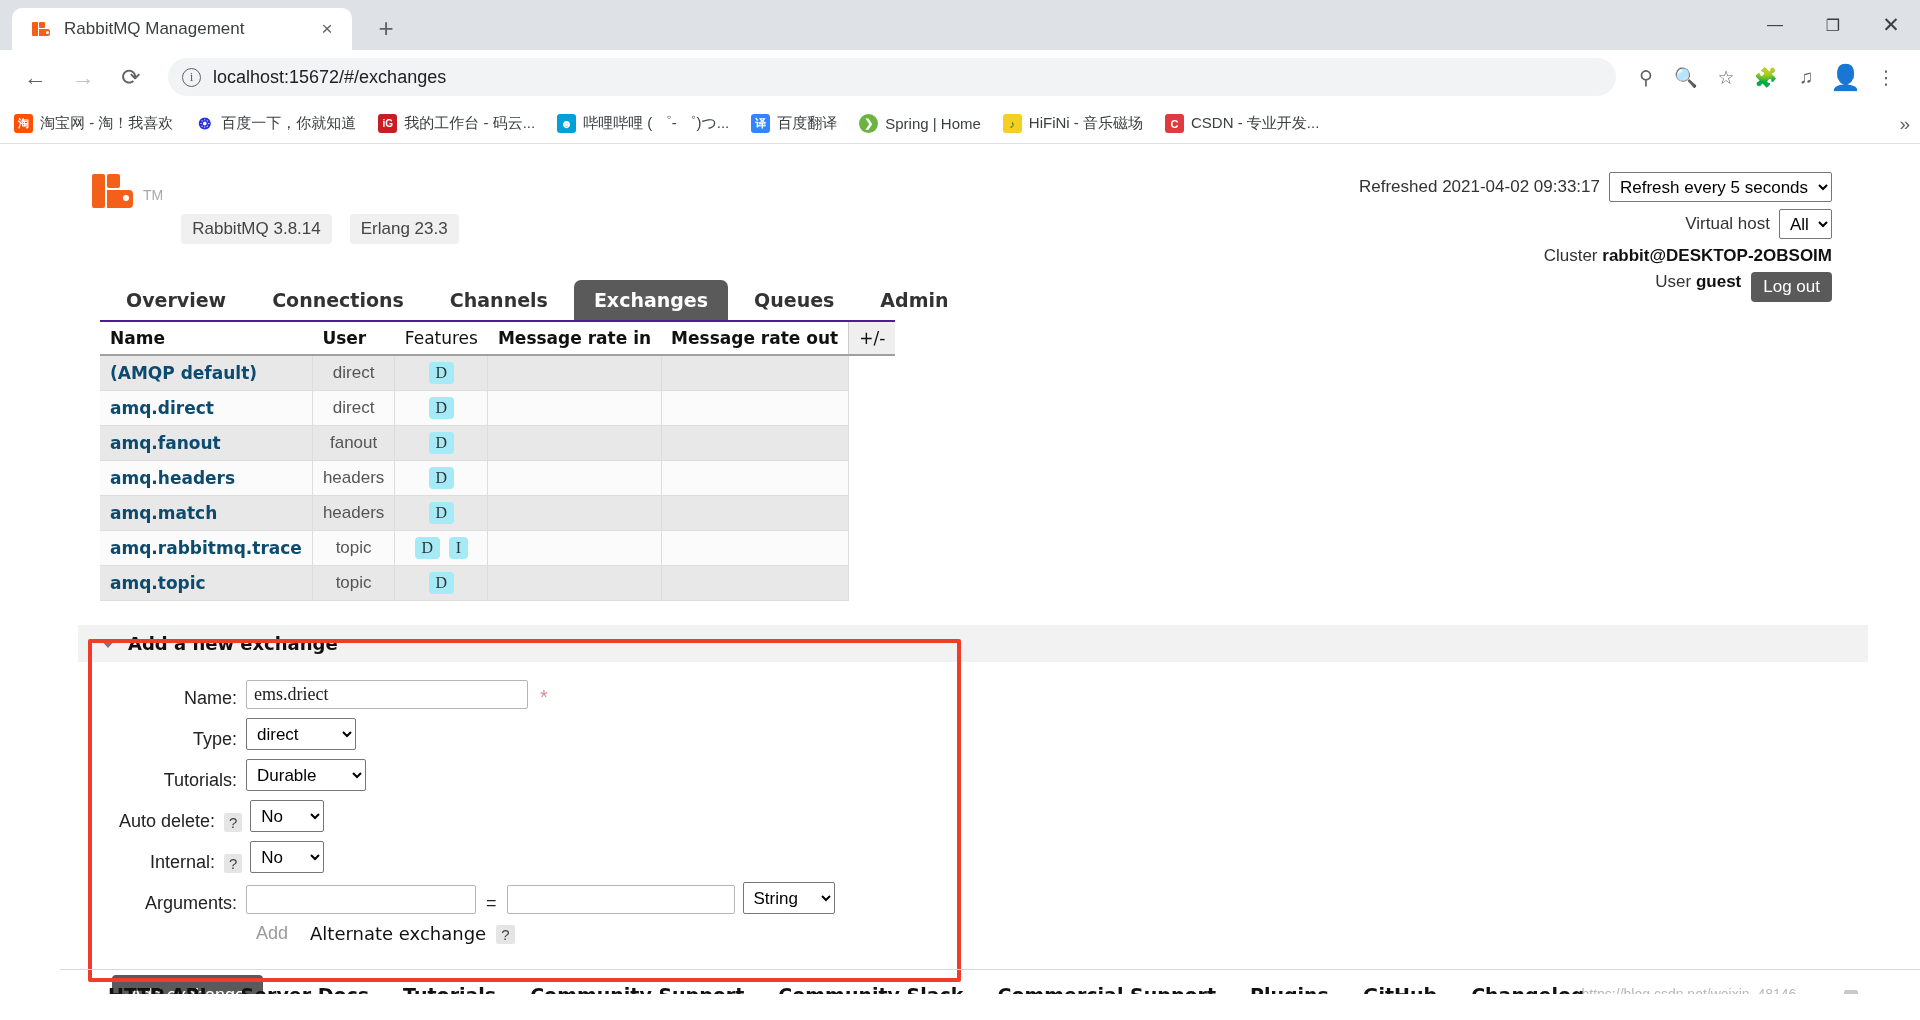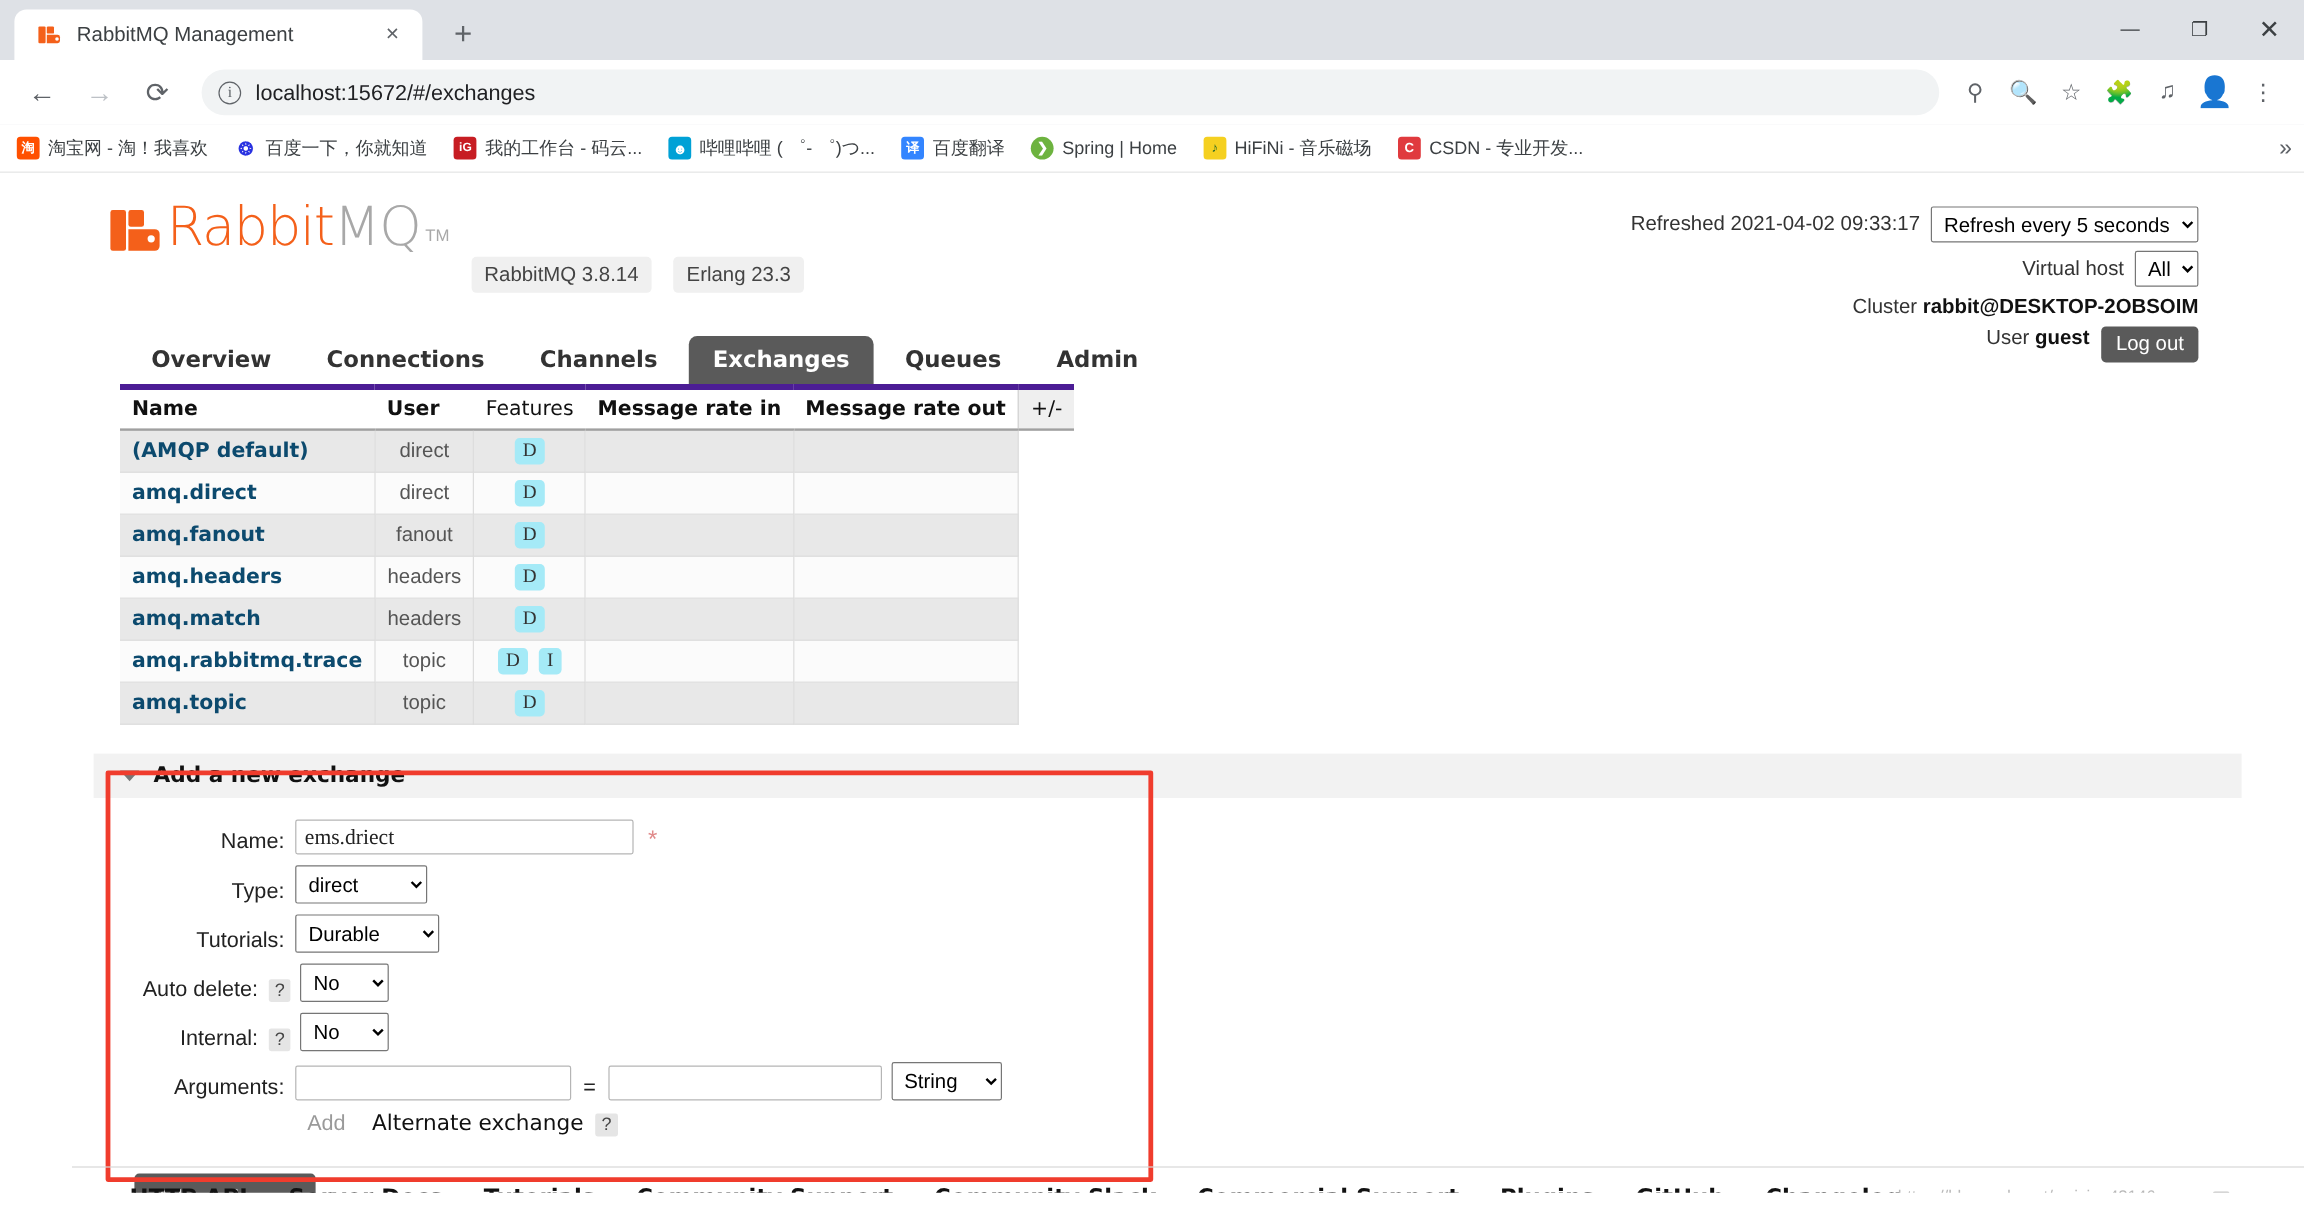--- a/index.html
+++ b/index.html
@@ -93,21 +93,21 @@
   .navtabs { display:flex; align-items:flex-end; padding-left:46px; margin-top:-6px; }
   .navtab { font-size:19px; font-weight:bold; color:#333; padding:9px 20px; margin-right:6px; cursor:pointer;
             font-family:"DejaVu Sans", sans-serif; }
   .navtab.active { background:#5a5a5a; color:#fff; border-radius:7px 7px 0 0; }
 
   
   .tbl-wrap { padding-left:40px; padding-right:40px; }
   table.mq { border-collapse:collapse; width:718px; }
   table.mq th {
     text-align:left; font-size:17px; font-weight:bold; color:#111; padding:6px 10px;
-    border-bottom:2px solid #a0a0a0; border-top:5px solid #4c1d95; background:#fff;
+    border-bottom:2px solid #a0a0a0; border-top:2px solid #4c1d95; background:#fff;
     font-family:"DejaVu Sans", sans-serif; white-space:nowrap;
   }
   table.mq th.plusminus { background:#efefef; text-align:center; font-weight:normal; width:42px; border-left:1px solid #ccc;}
   table.mq td { font-size:17px; padding:6px 10px; border-bottom:1px solid #ddd; border-right:1px solid #ddd; }
   table.mq tr.r-odd td { background:#e8e8e8; }
   table.mq tr.r-even td { background:#fbfbfb; }
   td.c-name { font-weight:bold; color:#0c4a6e; width:180px; font-family:"DejaVu Sans", sans-serif;}
   td.c-type { color:#555; text-align:center; width:92px; }
   td.c-feat { text-align:center; width:88px; }
   td.c-rate { width:162px; }
@@ -232,23 +232,20 @@
   <div class="page-inner">
 
     <div class="mq-header">
       <div class="logo-wrap">
         <span class="logo-mark">
           <i class="lm1"></i>
             <i class="lm2"></i>
             <i class="lm3"></i>
             <i class="lm-dot"></i>
         </span>
-        <span class="logo-text">
-          <span class="rb">Rabbit</span><span class="mq">MQ</span>
-        </span>
         <span class="logo-tm">TM</span>
       </div>
       <span class="ver-pill">RabbitMQ 3.8.14</span>
       <span class="ver-pill">Erlang 23.3</span>
 
       <div class="hdr-right">
         <div class="hr-row">
           <span class="hr-label">Refreshed 2021-04-02 09:33:17</span>
           <select class="mqsel">
             <option>Refresh every 5 seconds</option>

